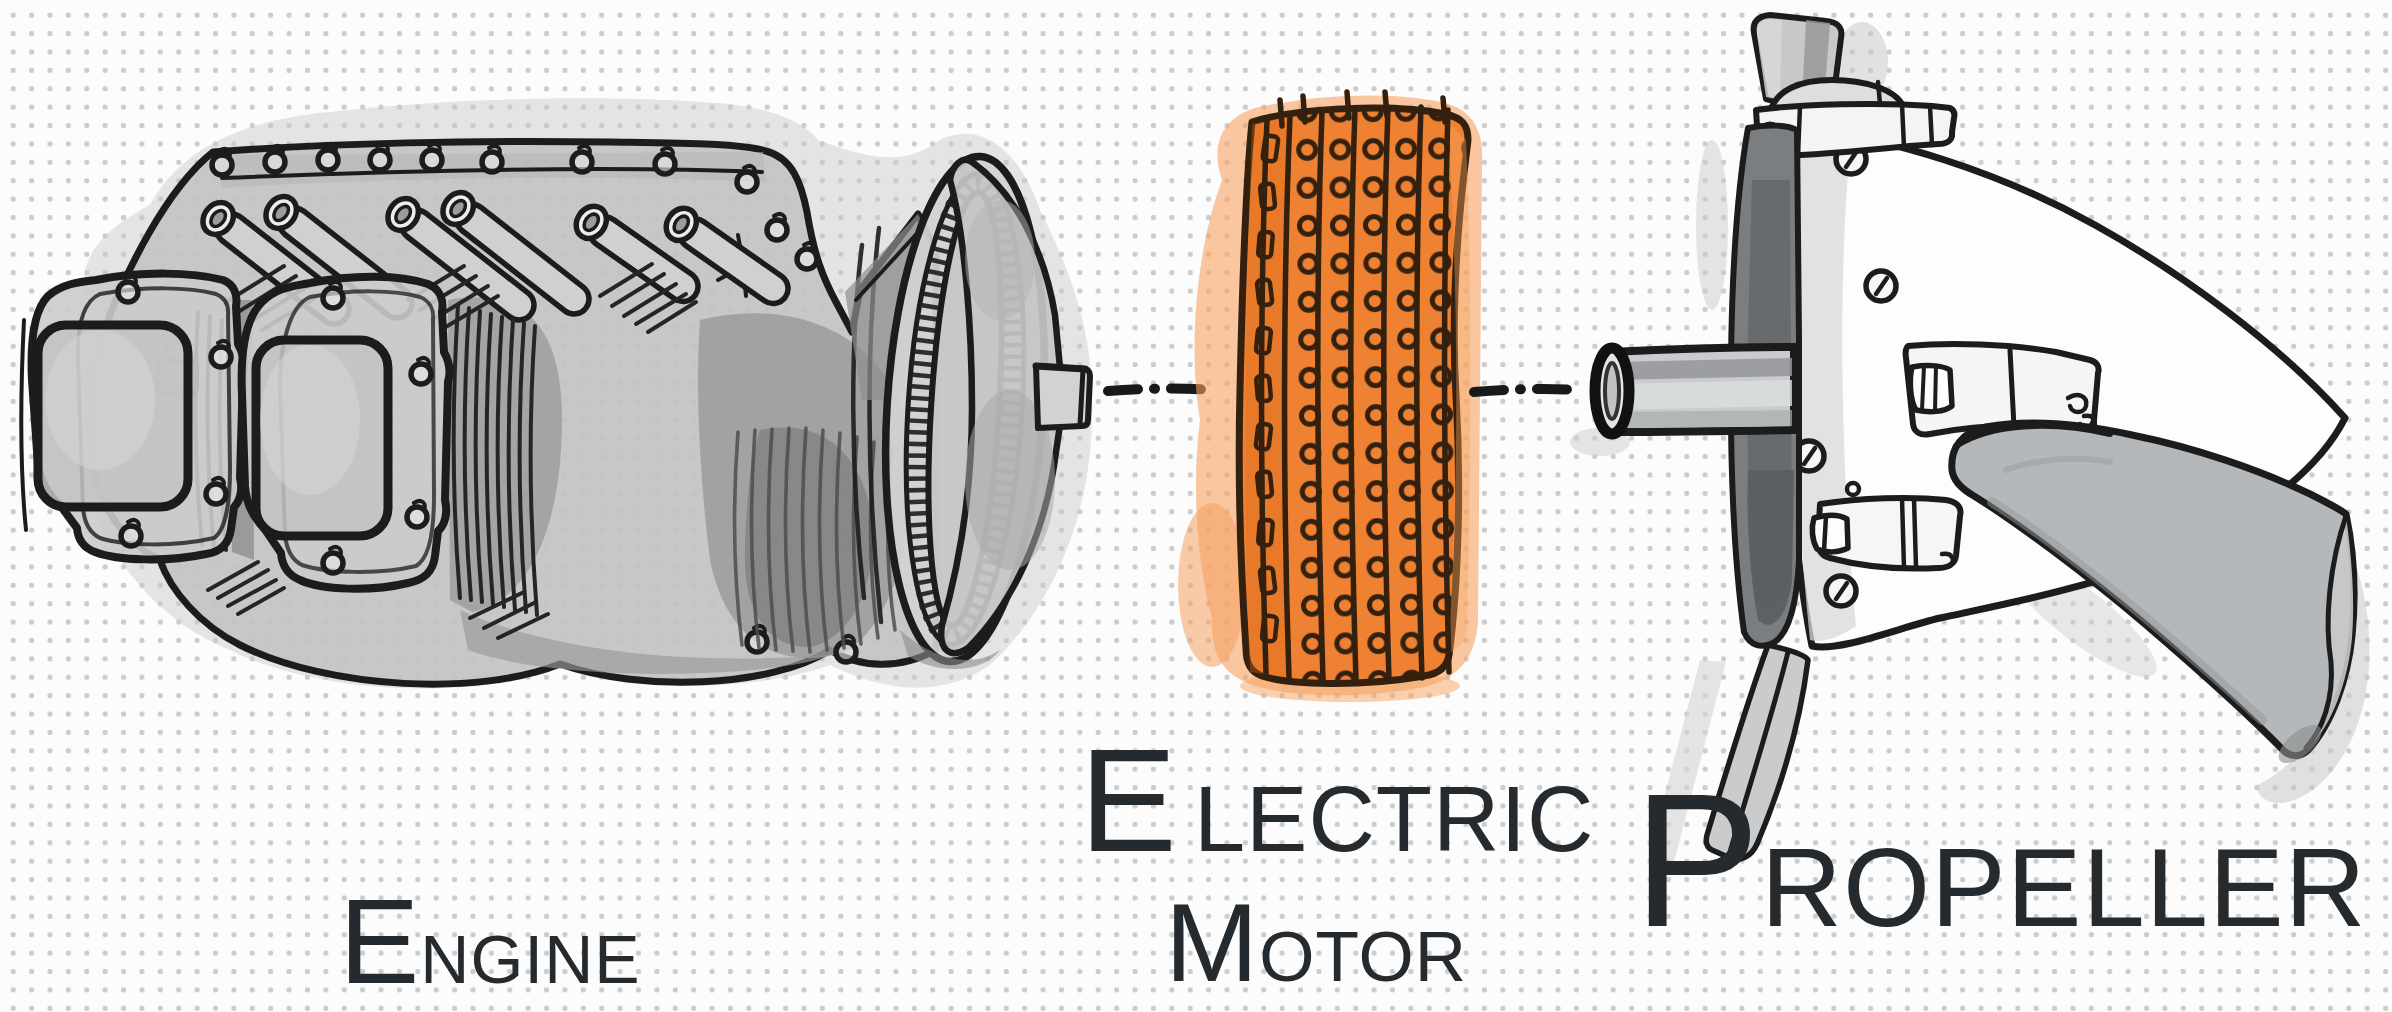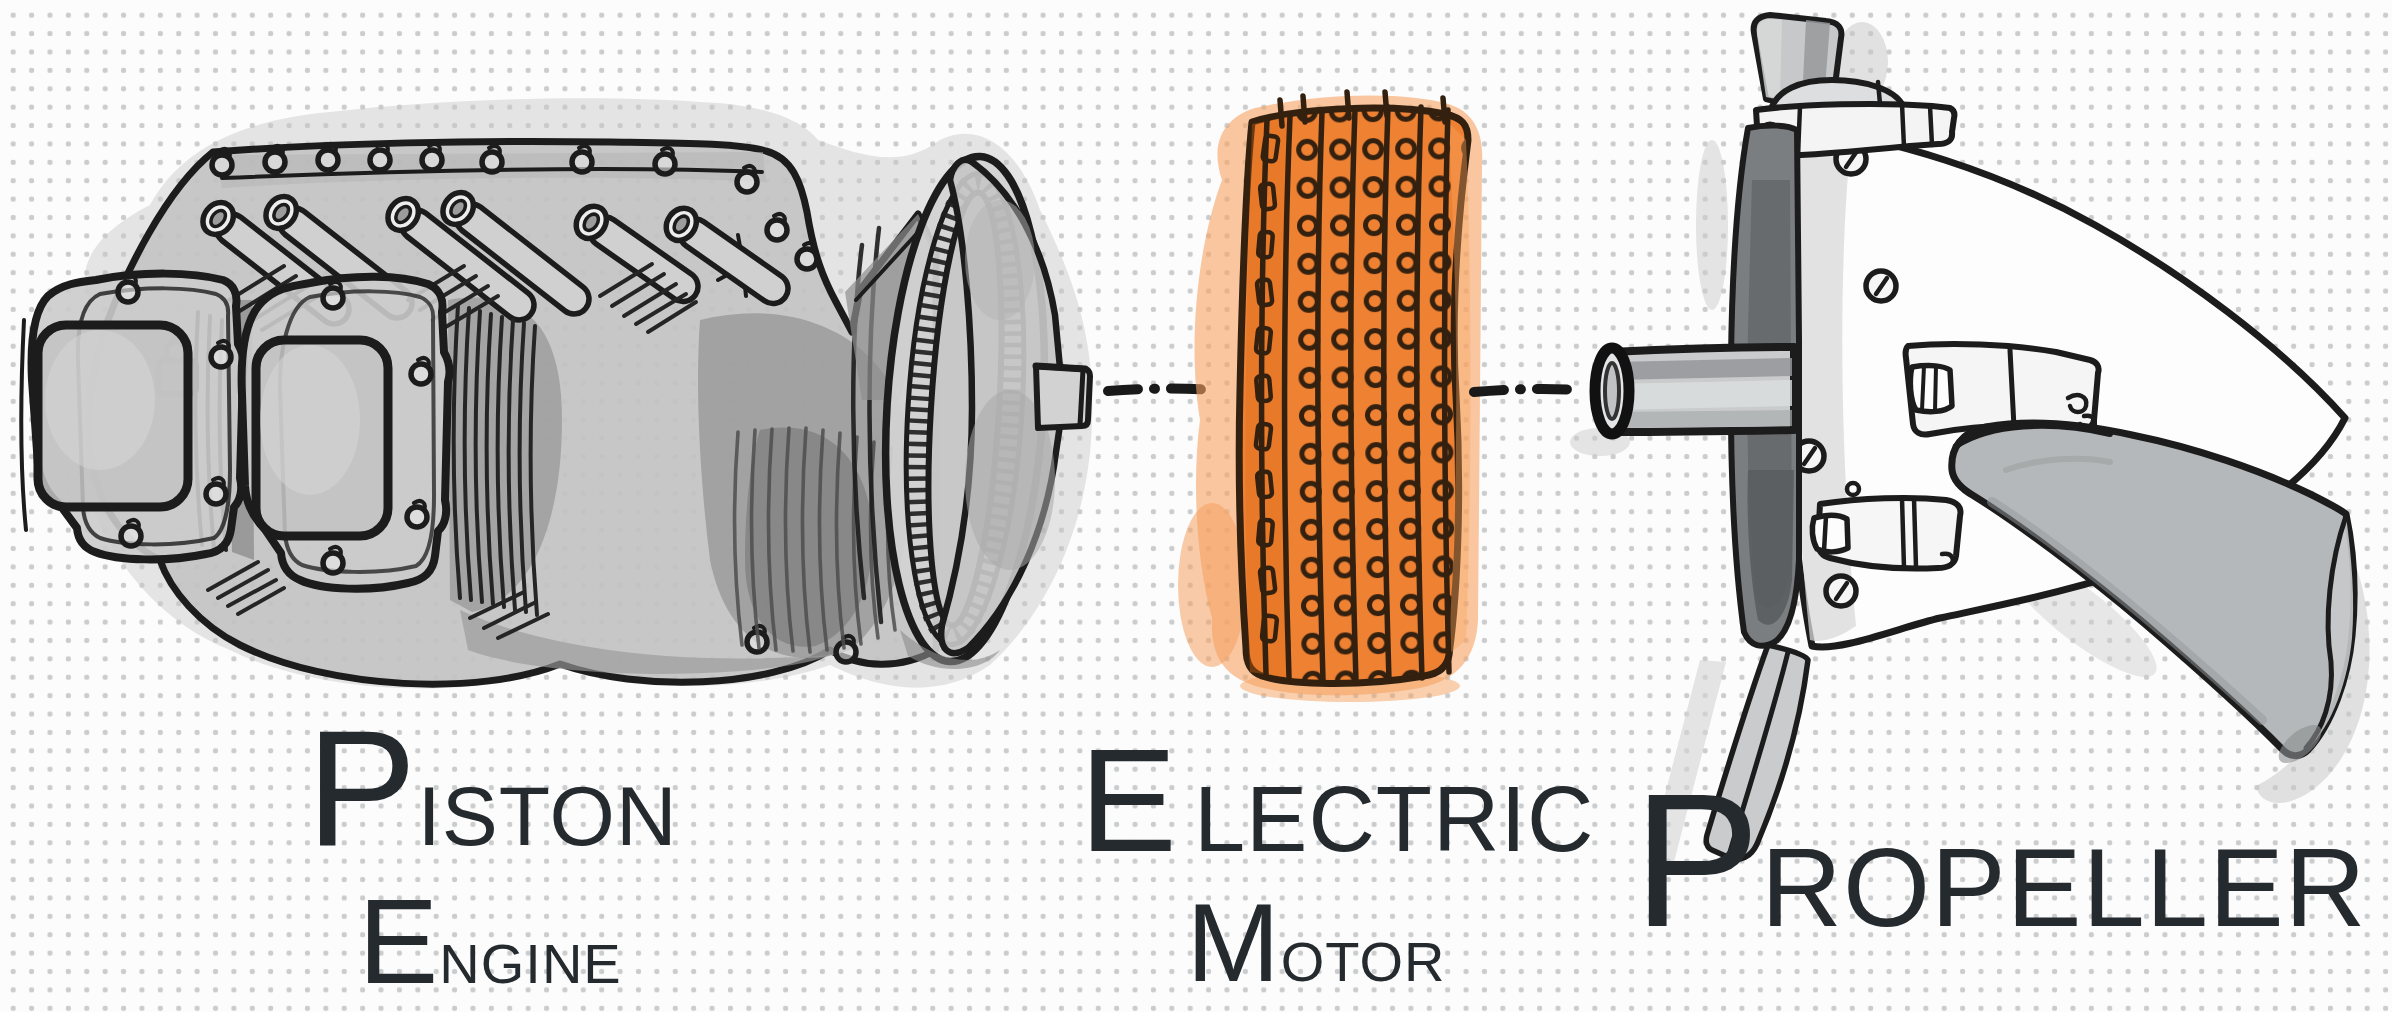--- a/index.html
+++ b/index.html
@@ -12,23 +12,23 @@
   }
   svg.scene{position:absolute;left:0;top:0;width:2392px;height:1012px;display:block;}
   .lbl{
     position:absolute;color:var(--label-text,#252a2e);
     font-family:"Liberation Sans","DejaVu Sans",sans-serif;
     white-space:nowrap;text-align:center;line-height:1;letter-spacing:1px;
     transform:translateX(-50%);
   }
   .lbl span{vertical-align:baseline;}
   #lbl-p1 .init{font-size:165px;} #lbl-p1 .rest{font-size:84px;}
-  #lbl-p2 .init{font-size:120px;} #lbl-p2 .rest{font-size:56px;}
+  #lbl-p2 .init{font-size:120px;} #lbl-p2 .rest{font-size:68px;}
   #lbl-e1 .init{font-size:146px;} #lbl-e1 .rest{font-size:92px;margin-left:16px;}
-  #lbl-e2 .init{font-size:112px;} #lbl-e2 .rest{font-size:56px;}
+  #lbl-e2 .init{font-size:112px;} #lbl-e2 .rest{font-size:71px;}
   #lbl-pr .init{font-size:190px;} #lbl-pr .rest{font-size:112px;}
   #lbl-p1{left:492px;top:706px;}
   #lbl-p2{left:490px;top:881px;}
   #lbl-e1{left:1337px;top:728px;}
   #lbl-e2{left:1316px;top:887px;}
   #lbl-pr{left:2000px;top:765px;}
   .accent{fill:var(--accent-orange,#ef8133);}
   .accent-bleed{fill:var(--accent-orange-bleed,#f6a160);}
 </style>
 </head>
@@ -289,19 +289,18 @@
       <path fill="none" stroke="#1c1c1c" stroke-width="5" d="M2346,516 C2330,562 2324,620 2331,662 C2334,700 2322,730 2306,748"></path>
       <path fill="none" stroke="#94979a" stroke-width="10" opacity="0.5" d="M1992,502 C2070,552 2170,636 2262,720"></path>
       <path fill="none" stroke="#9da0a2" stroke-width="6" opacity="0.6" d="M2006,470 C2040,458 2080,456 2110,462"></path>
       <path fill="none" stroke="#1c1c1c" stroke-width="6" d="M1956,446 C1990,424 2050,420 2110,434"></path>
       <ellipse cx="2300" cy="744" rx="26" ry="12" transform="rotate(-40 2300 744)" fill="#8a8d8f" opacity="0.6" style="stroke:none"></ellipse>
       <path fill="none" stroke="#1c1c1c" stroke-width="4.5" d="M2068,398 C2078,392 2088,396 2086,406 C2084,414 2072,414 2070,406"></path>
     </g>
   </g>
 </svg>
 
-<div class="lbl" id="lbl-p1"><span class="init">P</span><span class="rest">ISTON</span></div>
 <div class="lbl" id="lbl-p2"><span class="init">E</span><span class="rest">NGINE</span></div>
 <div class="lbl" id="lbl-e1"><span class="init">E</span><span class="rest">LECTRIC</span></div>
 <div class="lbl" id="lbl-e2"><span class="init">M</span><span class="rest">OTOR</span></div>
 <div class="lbl" id="lbl-pr"><span class="init">P</span><span class="rest">ROPELLER</span></div>
 
 </div>
 
 </body></html>

